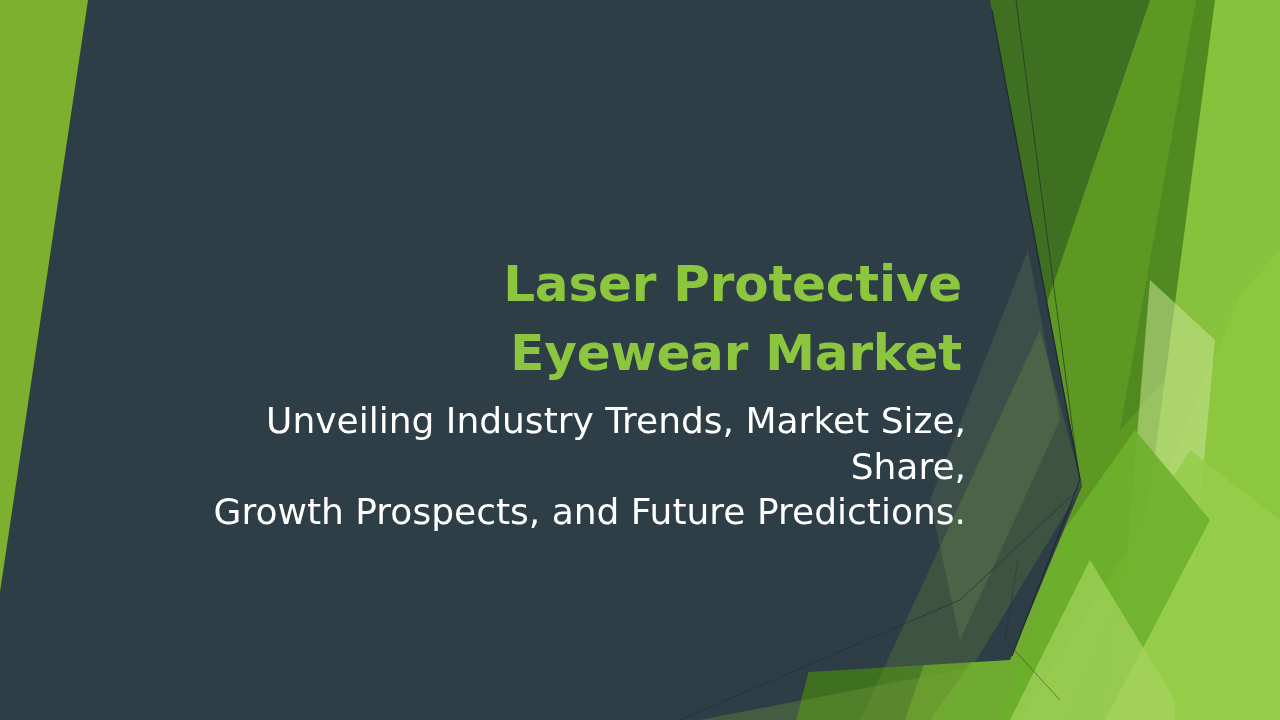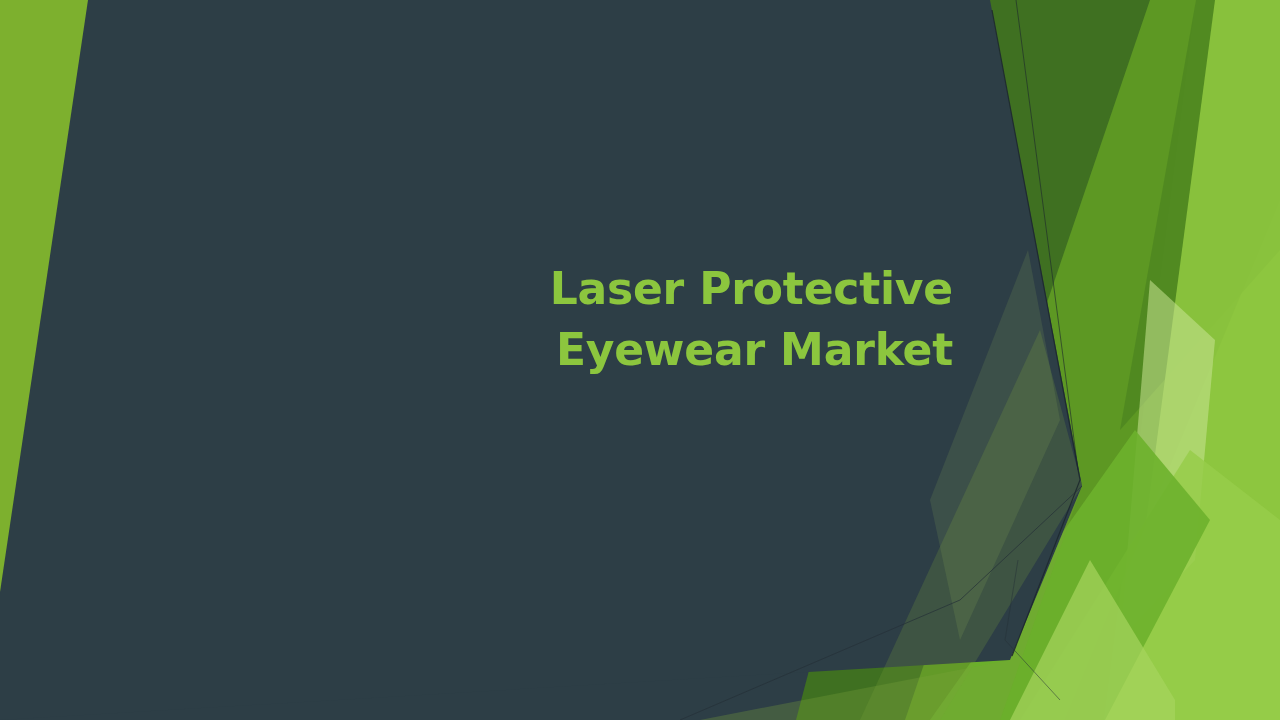--- a/index.html
+++ b/index.html
@@ -34,22 +34,22 @@
   }
   .text-block {
     position: absolute;
     left: 140px;
     top: 246px;
     width: 826px;
     text-align: right;
     pointer-events: auto;
   }
   #slide-title {
-    margin: 13px;
-    font-size: 44px;
+    margin: 4px;
+    font-size: 50px;
     line-height: 1.38;
     font-weight: bold;
     letter-spacing: -0.2px;
     color: #8CC63E;
     white-space: pre-line;
   }
   #slide-subtitle {
     margin: 10px 0 0 0;
     font-size: 36px;
     line-height: 1.27;
@@ -102,16 +102,18 @@
     <polyline points="1060,700 1005,640 1018,560" fill="none" stroke="#253138" stroke-width="1" opacity="0.5"></polyline>
 
     <polygon points="0,0 88,0 0,592" fill="#7DB02E"></polygon>
 
   </svg>
 
   <div id="content">
     <div class="text-block">
       <h1 id="slide-title">Laser Protective
 Eyewear Market</h1>
+      <p id="slide-subtitle">Unveiling Industry Trends, Market Size, Share,
+Growth Prospects, and Future Predictions.</p>
     </div>
   </div>
 
 </div>
 
 </body></html>

